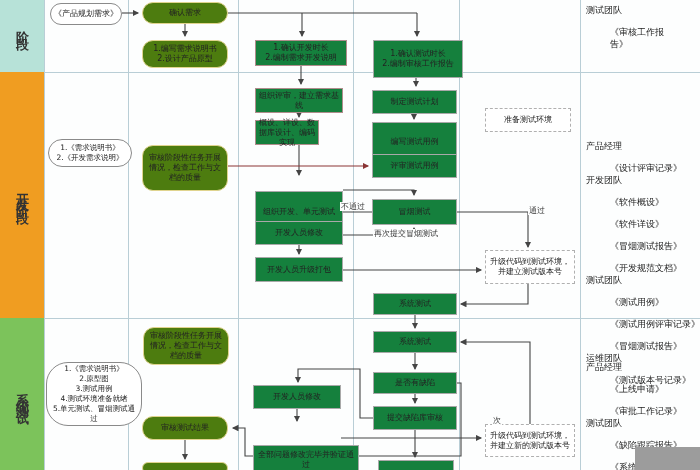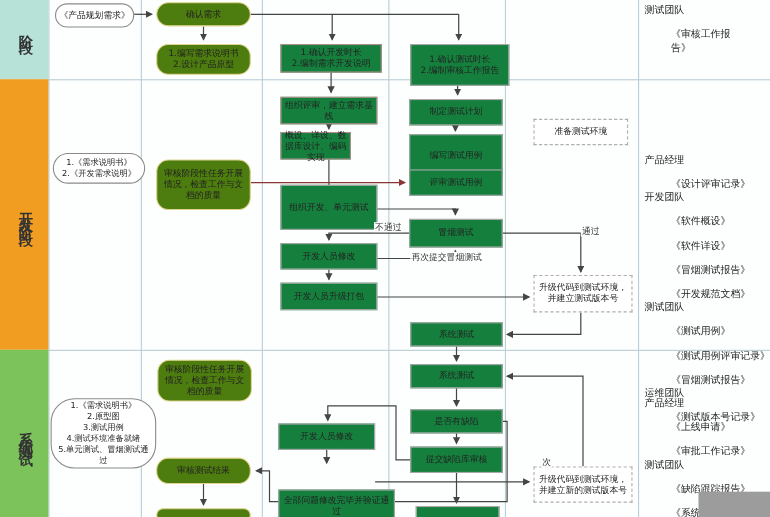--- a/index.html
+++ b/index.html
@@ -98,21 +98,21 @@
   <div class="bx redb" style="left:255px;top:40px;width:92px;height:26px">1.确认开发时长
 2.编制需求开发说明</div>
   <div class="bx" style="left:373px;top:40px;width:90px;height:38px">1.确认测试时长
 2.编制审核工作报告</div>
 
   <div class="bx stad" style="left:48px;top:139px;width:84px;height:28px;font-size:7.5px">1.《需求说明书》
 2.《开发需求说明》</div>
   <div class="bx cream" style="left:142px;top:145px;width:86px;height:46px">审核阶段性任务开展情况，检查工作与文档的质量</div>
   <div class="bx redb" style="left:255px;top:88px;width:88px;height:25px">组织评审，建立需求基线</div>
   <div class="bx redb" style="left:255px;top:120px;width:64px;height:25px">概设、详设、数据库设计、编码实现</div>
-  <div class="bx" style="left:255px;top:168px;width:88px;height:41px">组织开发、单元测试</div>
+  <div class="bx" style="left:255px;top:191px;width:88px;height:41px">组织开发、单元测试</div>
   <div class="bx" style="left:255px;top:221px;width:88px;height:24px">开发人员修改</div>
   <div class="bx" style="left:255px;top:257px;width:88px;height:25px">开发人员升级打包</div>
   <div class="bx" style="left:372px;top:90px;width:85px;height:24px">制定测试计划</div>
   <div class="bx" style="left:372px;top:122px;width:85px;height:40px">编写测试用例</div>
   <div class="bx" style="left:372px;top:154px;width:85px;height:24px">评审测试用例</div>
   <div class="bx" style="left:372px;top:199px;width:85px;height:26px">冒烟测试</div>
   <div class="bx" style="left:373px;top:293px;width:84px;height:22px">系统测试</div>
   <div class="bx dash" style="left:485px;top:108px;width:86px;height:24px">准备测试环境</div>
   <div class="bx dash" style="left:485px;top:250px;width:90px;height:34px">升级代码到测试环境，
 并建立测试版本号</div>

